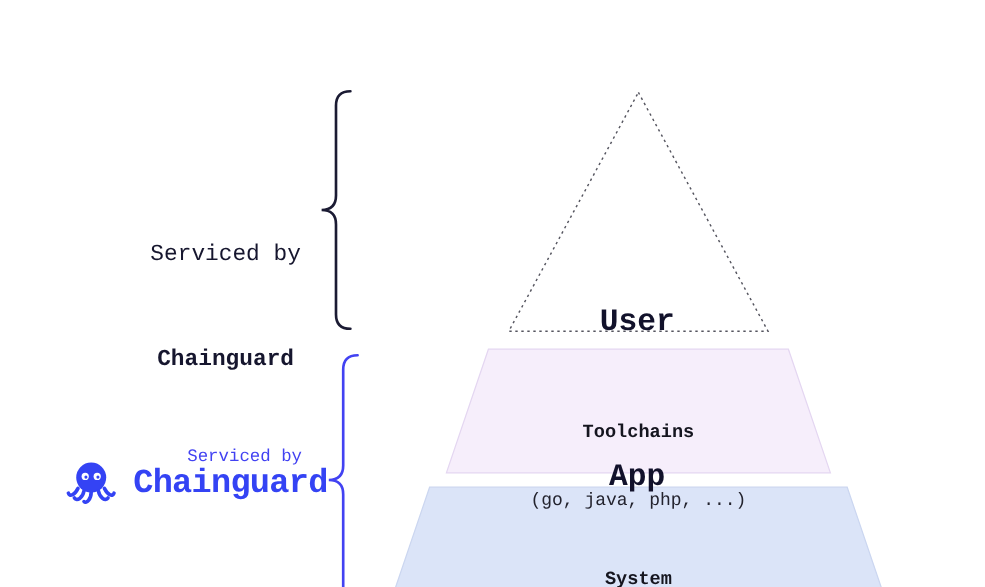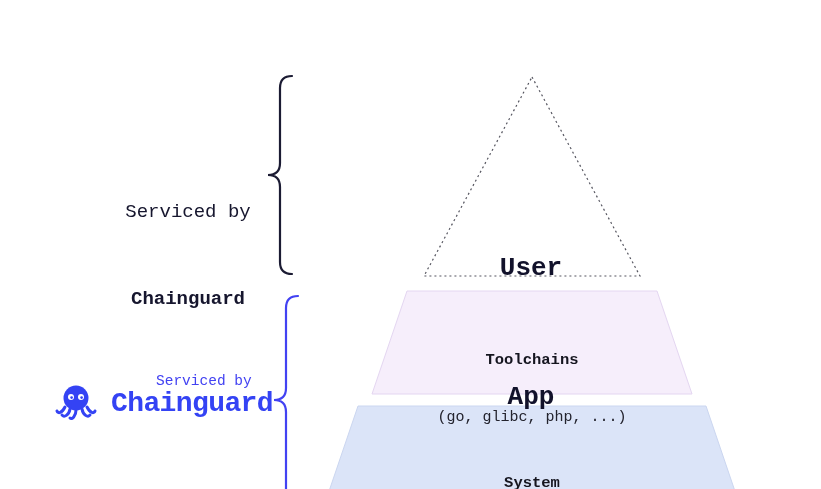--- a/index.html
+++ b/index.html
@@ -75,21 +75,21 @@
     <div class="name">Chainguard</div>
   </div>
 
   <div class="txt user-app">
     <div>User</div>
     <div>App</div>
   </div>
 
   <div class="txt layer-label toolchains-label">
     <div class="title">Toolchains</div>
-    <div class="subtitle">(go, glibc, php, ...)</div>
+    <div class="subtitle">(go, java, php, ...)</div>
   </div>
 
   <div class="txt layer-label system-label">
     <div class="title">System</div>
     <div class="subtitle">(glibc, openssl, ...)</div>
   </div>
 
   <div class="txt serviced-by-cg">Serviced by</div>
 
   <div class="cg-logo-row">

